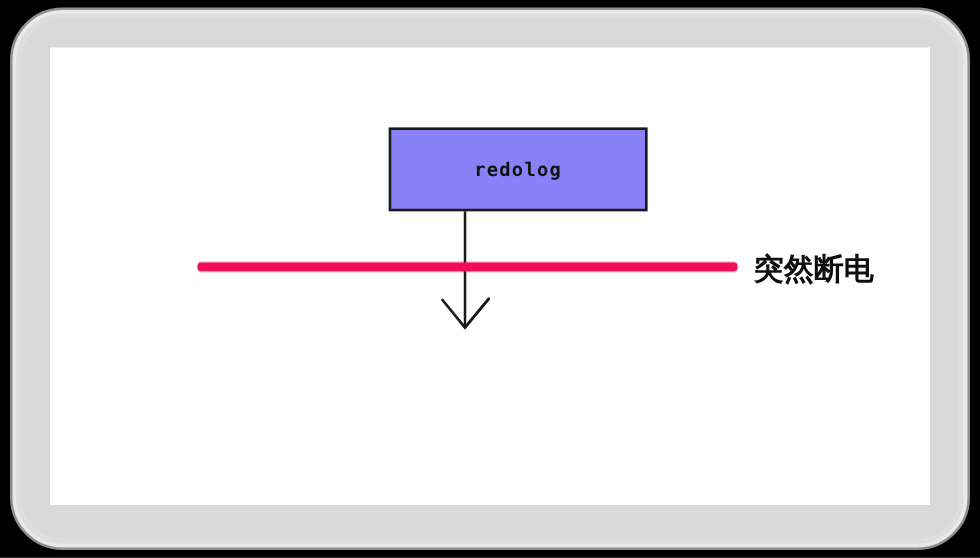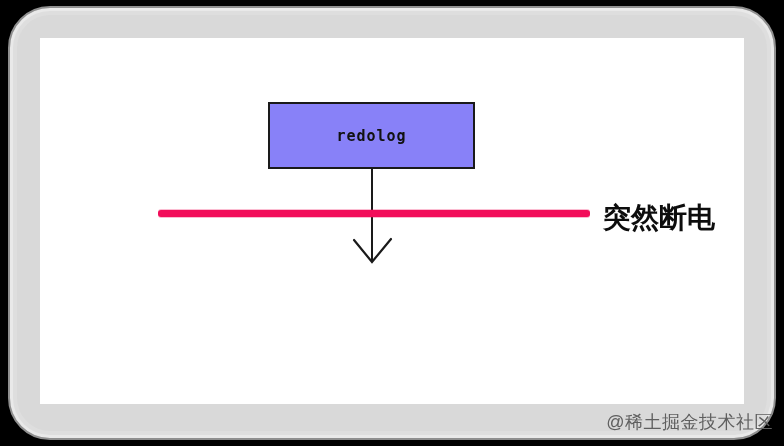--- a/index.html
+++ b/index.html
@@ -48,20 +48,21 @@
     border: 2px solid #1a1a1a;
     box-sizing: border-box;
     display: flex;
     align-items: center;
     justify-content: center;
     font-family: "DejaVu Sans Mono", monospace;
     font-size: 15px;
     font-weight: 700;
     letter-spacing: 1px;
     color: #111;
+    margin-left: 43px;
   }
   .node-redolog {
     left: 268px;
     top: 102px;
     background: #8881f8;
   }
   .node-binlog {
     left: 268px;
     top: 263px;
     background: #fbfbb0;
@@ -90,21 +91,21 @@
     width: 432px;
     height: 7px;
     border-radius: 3px;
     background: #f20d5a;
     box-shadow: 0 1px 0 rgba(242,13,90,0.28), 0 -1px 0 rgba(242,13,90,0.28);
   }
   .failure-label {
     position: absolute;
     left: 603px;
     top: 199px;
-    font-size: 28px;
+    font-size: 24px;
     font-weight: 700;
     color: #0d0d0d;
     white-space: nowrap;
   }
   
   .watermark {
     position: absolute;
     right: 11px;
     top: 410px;
     font-size: 18px;
@@ -130,15 +131,14 @@
 
   <svg class="arrowhead" viewBox="0 0 44 28" xmlns="http://www.w3.org/2000/svg">
     <polyline points="4,4 22,26 41,3" fill="none" stroke="#1a1a1a" stroke-width="2.2" stroke-linecap="round" stroke-linejoin="miter"></polyline>
   </svg>
 
   <div class="failure-line"></div>
 
   <div class="failure-label">突然断电</div>
 
 
-  <div class="watermark">@稀土掘金技术社区</div>
 
 </div>
 
 </body></html>

